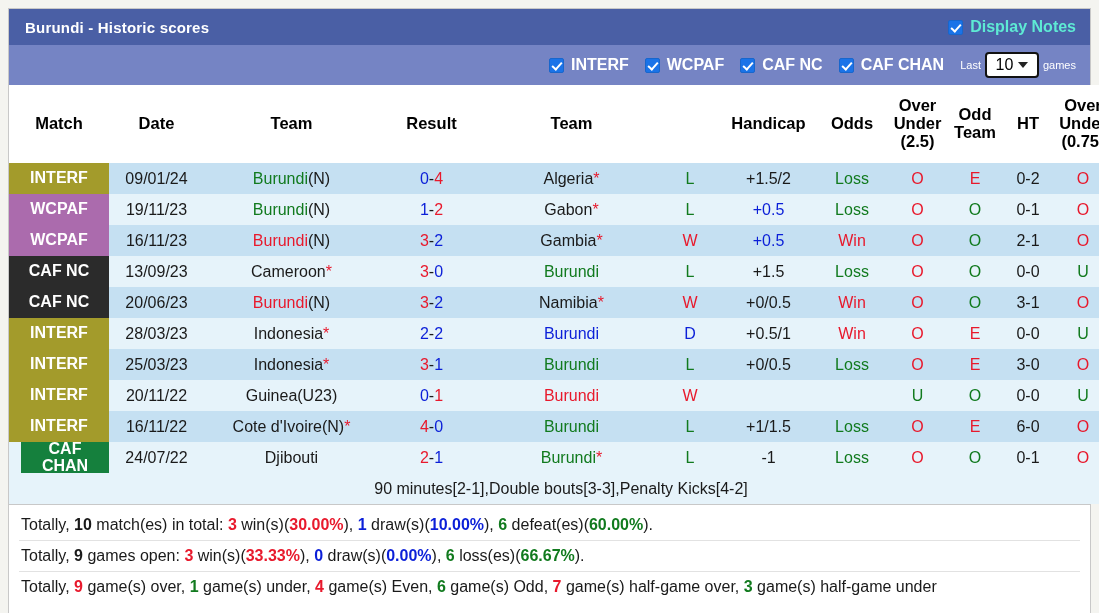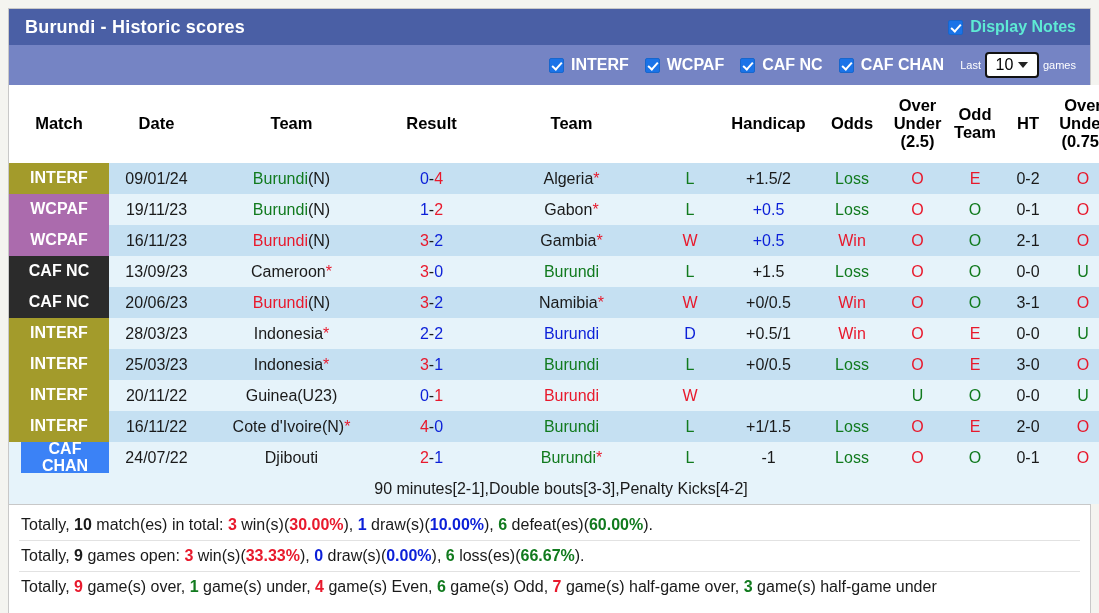--- a/index.html
+++ b/index.html
@@ -32,21 +32,21 @@
     background: #4a5fa5;
     height: 36px;
     display: flex;
     align-items: center;
     justify-content: space-between;
     padding: 0 14px 0 16px;
     box-sizing: border-box;
   }
   .title-text {
     color: #ffffff;
-    font-size: 18px;
+    font-size: 15px;
     font-weight: bold;
     letter-spacing: .2px;
   }
   .notes-wrap {
     display: flex;
     align-items: center;
     gap: 7px;
   }
   .notes-label {
     color: #5eead4;
@@ -434,26 +434,26 @@
             </td>
             <td>16/11/22</td>
             <td><span class="c-black">Cote d'Ivoire(N)</span><span class="c-red">*</span></td>
             <td><span class="c-red">4</span><span class="c-black">-</span><span class="c-blue">0</span></td>
             <td><span class="c-green">Burundi</span></td>
             <td><span class="c-green">L</span></td>
             <td><span class="c-black">+1/1.5</span></td>
             <td><span class="c-green">Loss</span></td>
             <td><span class="c-red">O</span></td>
             <td><span class="c-red">E</span></td>
-            <td>2-0</td>
+            <td>6-0</td>
             <td><span class="c-red">O</span></td>
           </tr>
           <tr class="r-even">
             <td class="badge-cell">
-              <div class="badge two-line" style="background: #3b82f6; margin-left: 12px;">CAF
+              <div class="badge two-line" style="background: #15803d; margin-left: 12px;">CAF
 CHAN</div>
             </td>
             <td>24/07/22</td>
             <td><span class="c-black">Djibouti</span></td>
             <td><span class="c-red">2</span><span class="c-black">-</span><span class="c-blue">1</span></td>
             <td><span class="c-green">Burundi</span><span class="c-red">*</span></td>
             <td><span class="c-green">L</span></td>
             <td><span class="c-black">-1</span></td>
             <td><span class="c-green">Loss</span></td>
             <td><span class="c-red">O</span></td>

